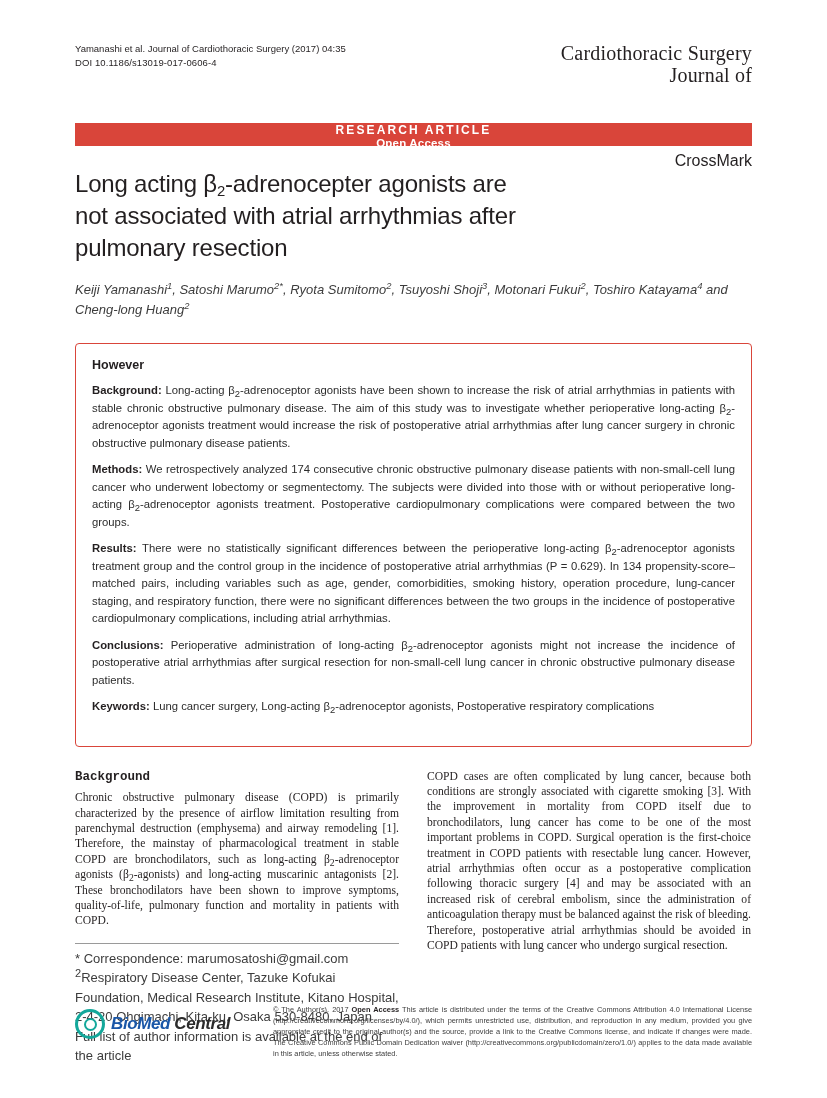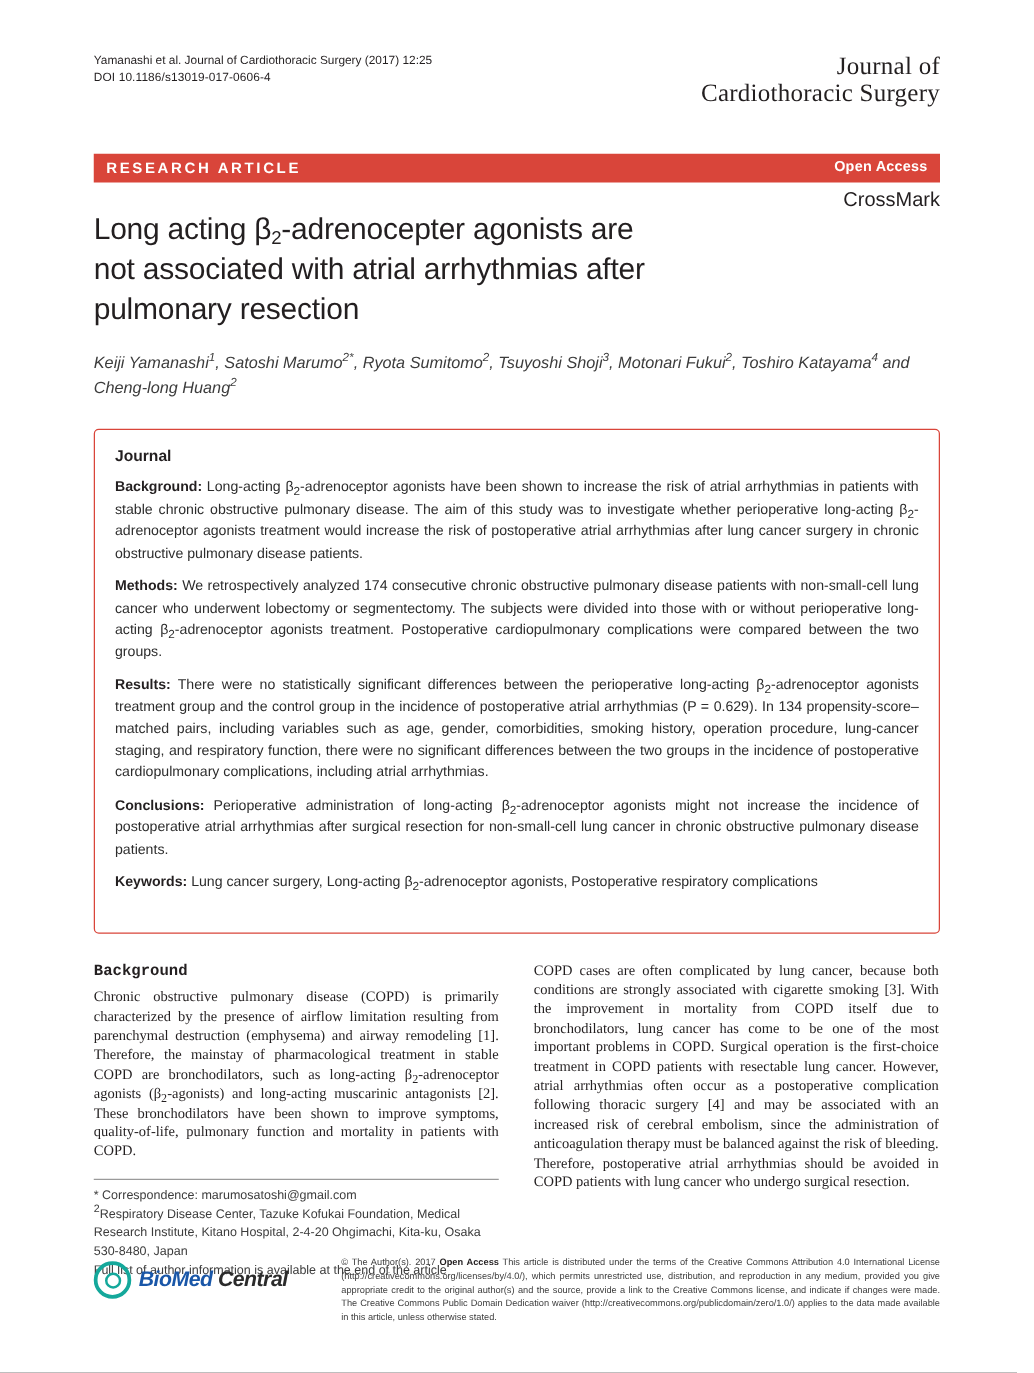--- a/index.html
+++ b/index.html
@@ -50,20 +50,21 @@
   
   .ribbon {
     margin-top: 36px;
     height: 23px;
     background: #d9453a;
     display: flex;
     align-items: center;
     justify-content: space-between;
     padding: 0 10px;
     box-sizing: border-box;
+    flex-direction: column;
   }
   .ribbon .left {
     color: #ffffff;
     font-size: 12px;
     font-weight: bold;
     letter-spacing: 2.1px;
   }
   .ribbon .right {
     color: #ffffff;
     font-size: 11.5px;
@@ -156,21 +157,21 @@
     margin: 0 0 5px 0;
     color: #231f20;
   }
   .col p { margin: 0; }
 
   
   .footnote {
     margin-top: 14px;
     border-top: 1px solid #9a9a9a;
     padding-top: 5px;
-    font-size: 10px;
+    font-size: 13px;
     line-height: 1.5;
     color: #3c3c3c;
     font-family: "Liberation Sans", sans-serif;
     text-align: left;
   }
   .footnote sup { font-size: 0.85em; }
 
   
   .bottom {
     position: absolute;
@@ -231,26 +232,26 @@
   .license b { color: #231f20; }
 </style>
 </head>
 <body>
 
 <div class="page">
   <div class="inner">
 
     <div class="topbar">
       <div class="cite">
-        <div>Yamanashi et al. Journal of Cardiothoracic Surgery  (2017) 12:25</div>
+        <div>Yamanashi et al. Journal of Cardiothoracic Surgery  (2017) 04:35</div>
         <div class="l2">DOI 10.1186/s13019-017-0606-4</div>
       </div>
       <div class="journal-name">
+        <div>Cardiothoracic Surgery</div>
         <div>Journal of</div>
-        <div>Cardiothoracic Surgery</div>
       </div>
     </div>
 
     <div class="ribbon">
       <span class="left">RESEARCH ARTICLE</span>
       <span class="right">Open Access</span>
     </div>
 
     <div class="title-wrap">
       <div class="crossmark-row">
@@ -264,21 +265,21 @@
         <span>not associated with atrial arrhythmias after</span><br>
         <span>pulmonary resection</span>
       </h1>
     </div>
 
     <div class="authors">
       <span>Keiji Yamanashi<sup>1</sup>, Satoshi Marumo<sup>2*</sup>, Ryota Sumitomo<sup>2</sup>, Tsuyoshi Shoji<sup>3</sup>, Motonari Fukui<sup>2</sup>, Toshiro Katayama<sup>4</sup> and Cheng-long Huang<sup>2</sup></span>
     </div>
 
     <div class="abstract">
-      <h2>Journal</h2>
+      <h2>However</h2>
       <p>
         <b>Background:</b><span> Long-acting β<sub>2</sub>-adrenoceptor agonists have been shown to increase the risk of atrial arrhythmias in patients with stable chronic obstructive pulmonary disease. The aim of this study was to investigate whether perioperative long-acting β<sub>2</sub>-adrenoceptor agonists treatment would increase the risk of postoperative atrial arrhythmias after lung cancer surgery in chronic obstructive pulmonary disease patients.</span>
       </p>
       <p>
         <b>Methods:</b><span> We retrospectively analyzed 174 consecutive chronic obstructive pulmonary disease patients with non-small-cell lung cancer who underwent lobectomy or segmentectomy. The subjects were divided into those with or without perioperative long-acting β<sub>2</sub>-adrenoceptor agonists treatment. Postoperative cardiopulmonary complications were compared between the two groups.</span>
       </p>
       <p>
         <b>Results:</b><span> There were no statistically significant differences between the perioperative long-acting β<sub>2</sub>-adrenoceptor agonists treatment group and the control group in the incidence of postoperative atrial arrhythmias (P = 0.629). In 134 propensity-score–matched pairs, including variables such as age, gender, comorbidities, smoking history, operation procedure, lung-cancer staging, and respiratory function, there were no significant differences between the two groups in the incidence of postoperative cardiopulmonary complications, including atrial arrhythmias.</span>
       </p>
       <p>

